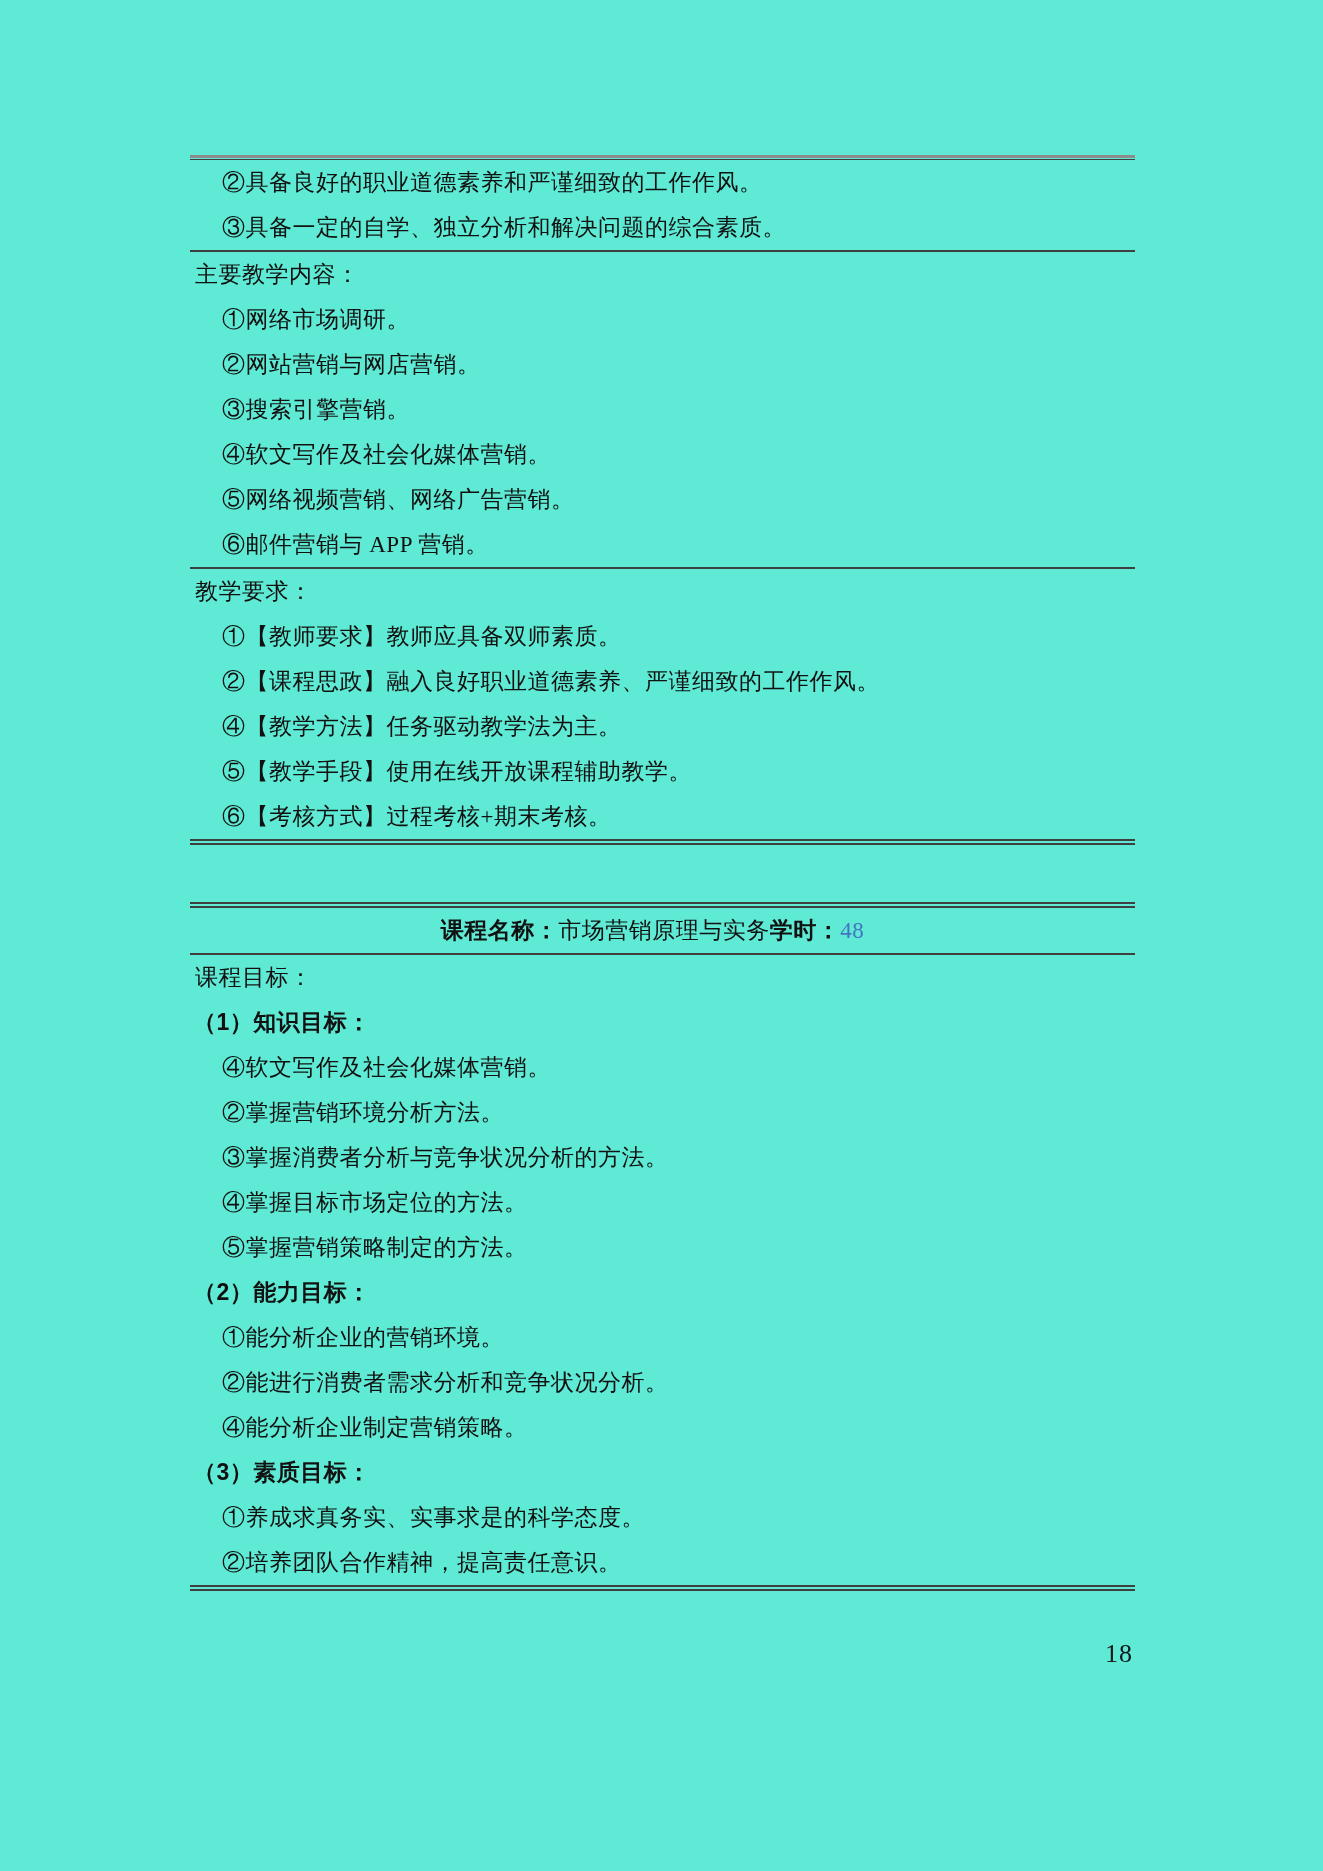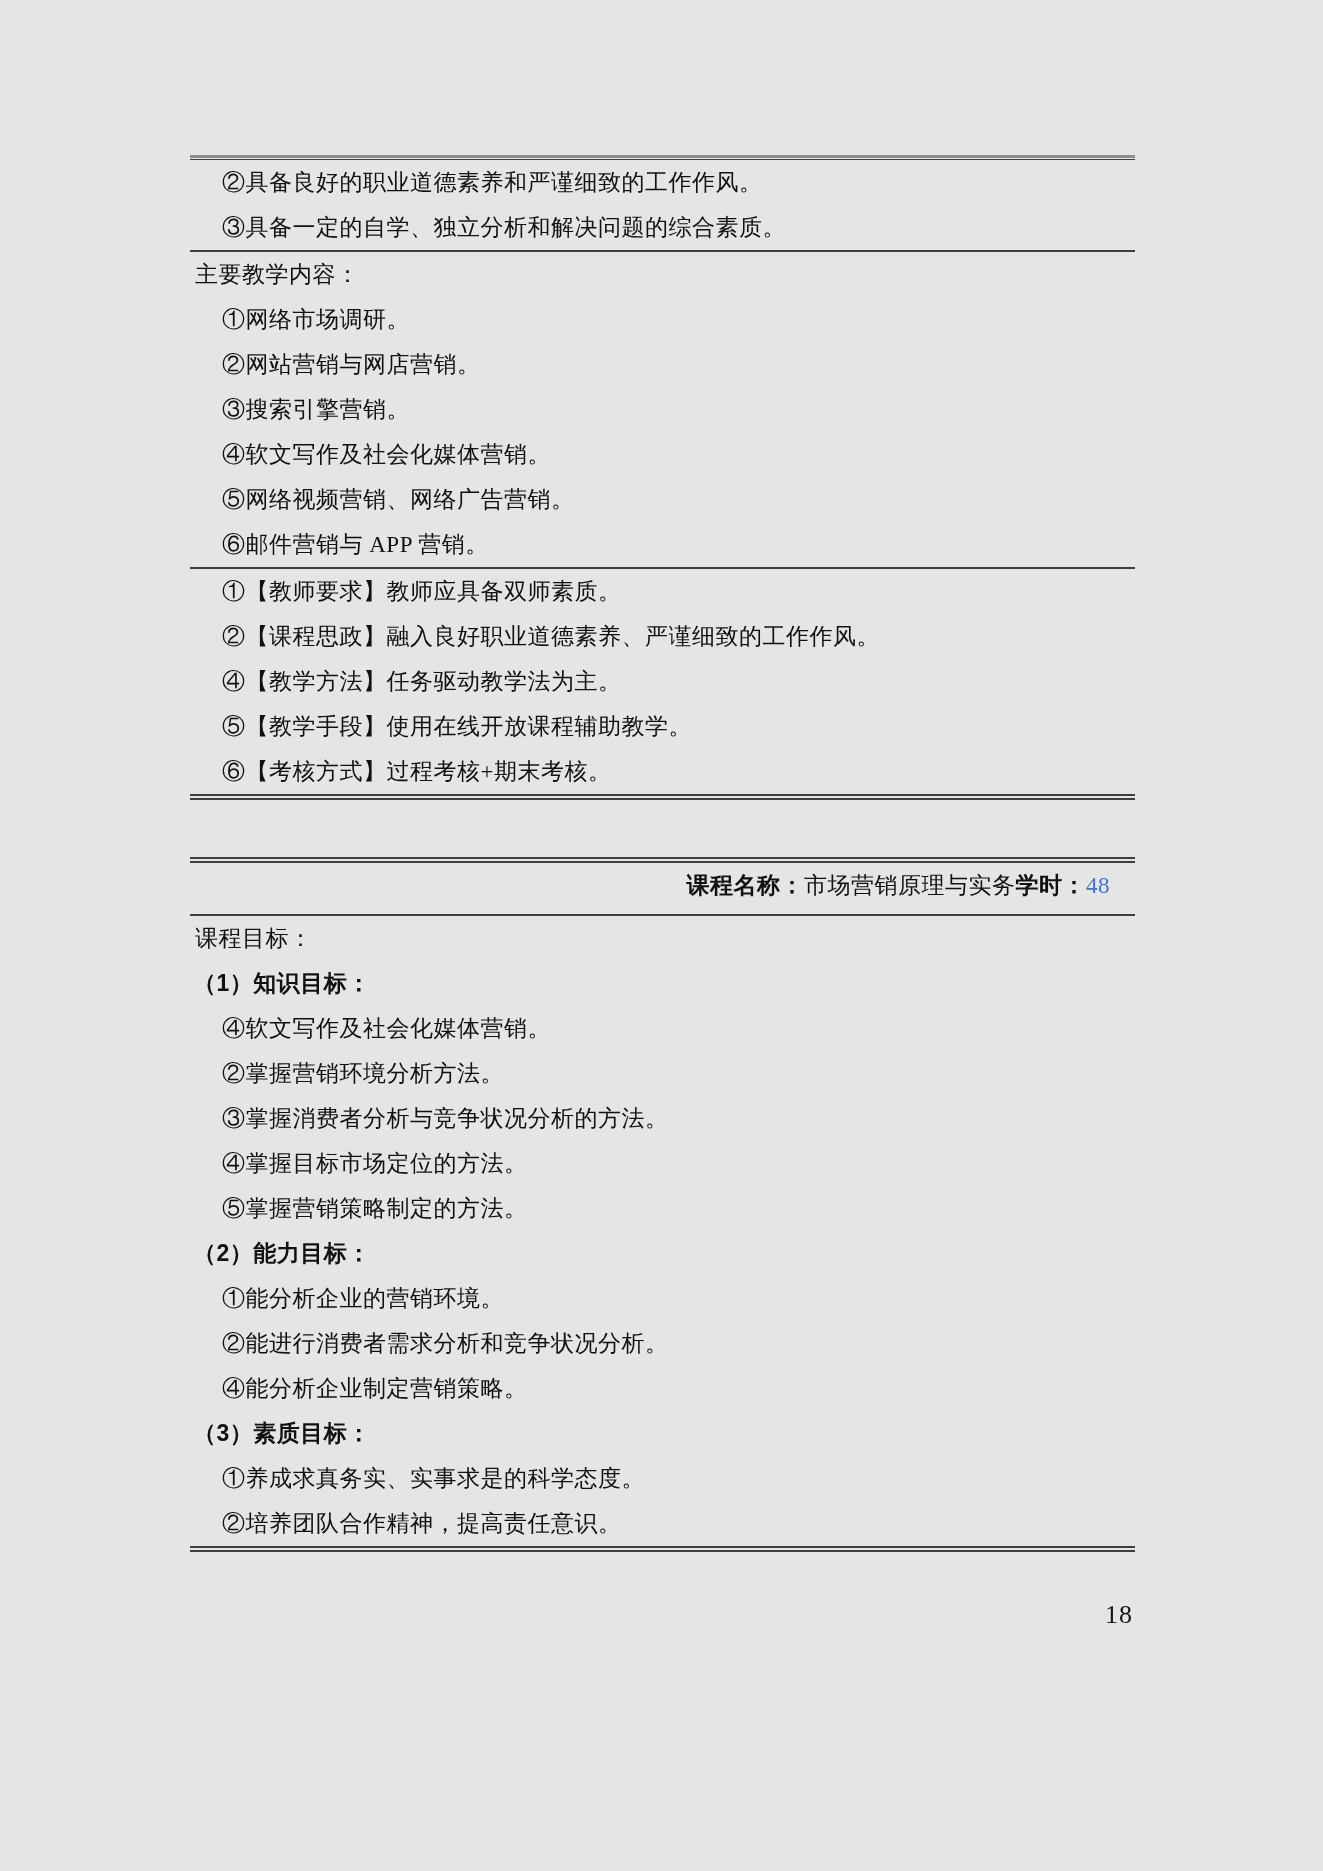--- a/index.html
+++ b/index.html
@@ -1,20 +1,20 @@
 <!DOCTYPE html>
 <html><head>
 <meta charset="utf-8">
 <style>
   html, body { margin: 0; padding: 0; background: #ffffff; }
   .page {
     position: relative;
     width: 1323px;
     height: 1871px;
-    background: #e5e5e5;
+    background: #5eead4;
     overflow: hidden;
     font-family: "Liberation Serif", serif;
     color: #111111;
   }
   .content {
     position: absolute;
     left: 190px;
     top: 155px;
     width: 945px;
   }
@@ -49,23 +49,23 @@
   }
   .rule-double {
     height: 2px;
     border-top: 2px solid #3f3f3f;
     border-bottom: 2px solid #3f3f3f;
   }
   .spacer { height: 57px; }
 
   .course-row {
     display: flex;
-    justify-content: flex-end;
+    justify-content: center;
     align-items: baseline;
-    padding: 0 25px 6px 5px;
+    padding: 0 25px 0 5px;
   }
   .course-row .lbl {
     font-weight: bold;
     font-family: "Liberation Sans", sans-serif;
   }
   .course-row .val {
     font-weight: normal;
     font-family: "Liberation Serif", serif;
   }
   .page-num {
@@ -94,20 +94,21 @@
     <p class="line heading">主要教学内容：</p>
     <p class="line item">①网络市场调研。</p>
     <p class="line item">②网站营销与网店营销。</p>
     <p class="line item">③搜索引擎营销。</p>
     <p class="line item">④软文写作及社会化媒体营销。</p>
     <p class="line item">⑤网络视频营销、网络广告营销。</p>
     <p class="line item">⑥邮件营销与 APP 营销。</p>
 
     <div class="rule-thin"></div>
 
+    <p class="line heading">教学要求：</p>
     <p class="line item">①【教师要求】教师应具备双师素质。</p>
     <p class="line item">②【课程思政】融入良好职业道德素养、严谨细致的工作作风。</p>
     <p class="line item">④【教学方法】任务驱动教学法为主。</p>
     <p class="line item">⑤【教学手段】使用在线开放课程辅助教学。</p>
     <p class="line item">⑥【考核方式】过程考核+期末考核。</p>
 
     <div class="rule-double"></div>
 
     <div class="spacer"></div>
 

